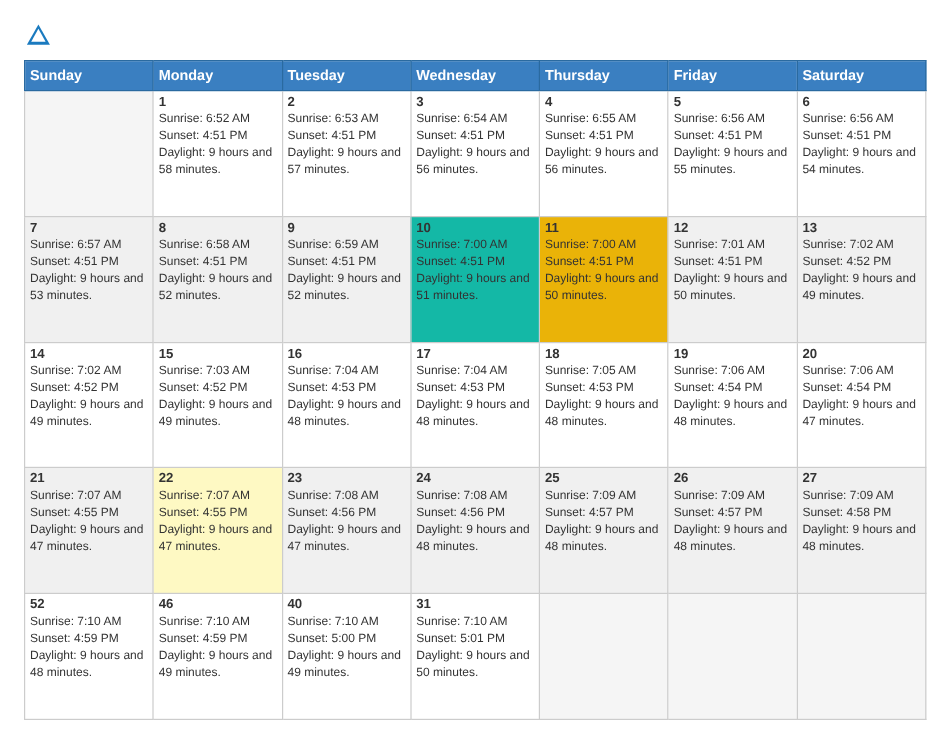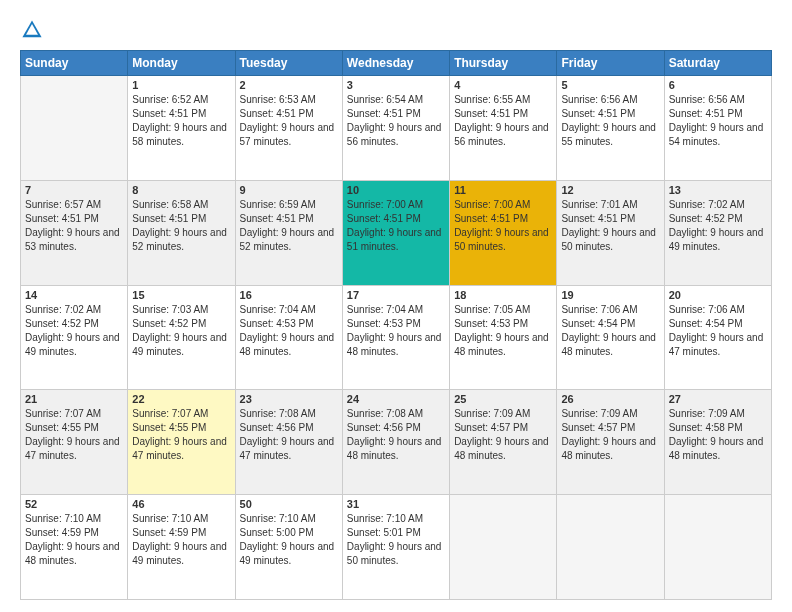--- a/index.html
+++ b/index.html
@@ -257,21 +257,21 @@
         <tr>
           <td>
             <span class="day-num">52</span>
             <div class="cell-text">Sunrise: 7:10 AM<br>Sunset: 4:59 PM<br>Daylight: 9 hours and 48 minutes.</div>
           </td>
           <td>
             <span class="day-num">46</span>
             <div class="cell-text">Sunrise: 7:10 AM<br>Sunset: 4:59 PM<br>Daylight: 9 hours and 49 minutes.</div>
           </td>
           <td>
-            <span class="day-num">50</span>
+            <span class="day-num">40</span>
             <div class="cell-text">Sunrise: 7:10 AM<br>Sunset: 5:00 PM<br>Daylight: 9 hours and 49 minutes.</div>
           </td>
           <td>
             <span class="day-num">31</span>
             <div class="cell-text">Sunrise: 7:10 AM<br>Sunset: 5:01 PM<br>Daylight: 9 hours and 50 minutes.</div>
           </td>
           <td class="empty" style="background: rgb(245, 245, 245);"></td>
           <td class="empty" style="background: rgb(245, 245, 245);"></td>
           <td class="empty" style="background: rgb(245, 245, 245);"></td>
         </tr>

